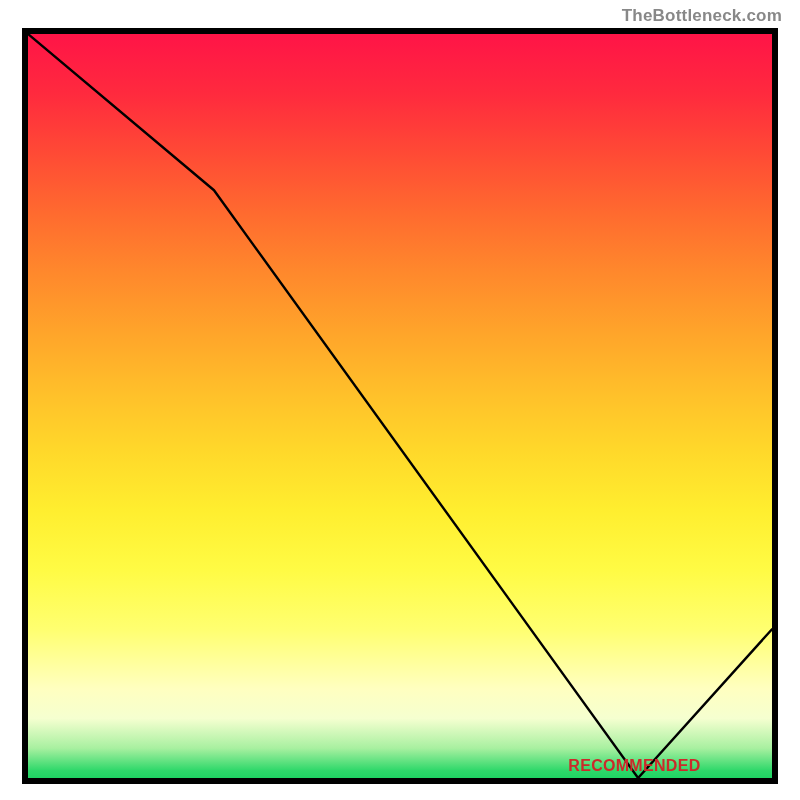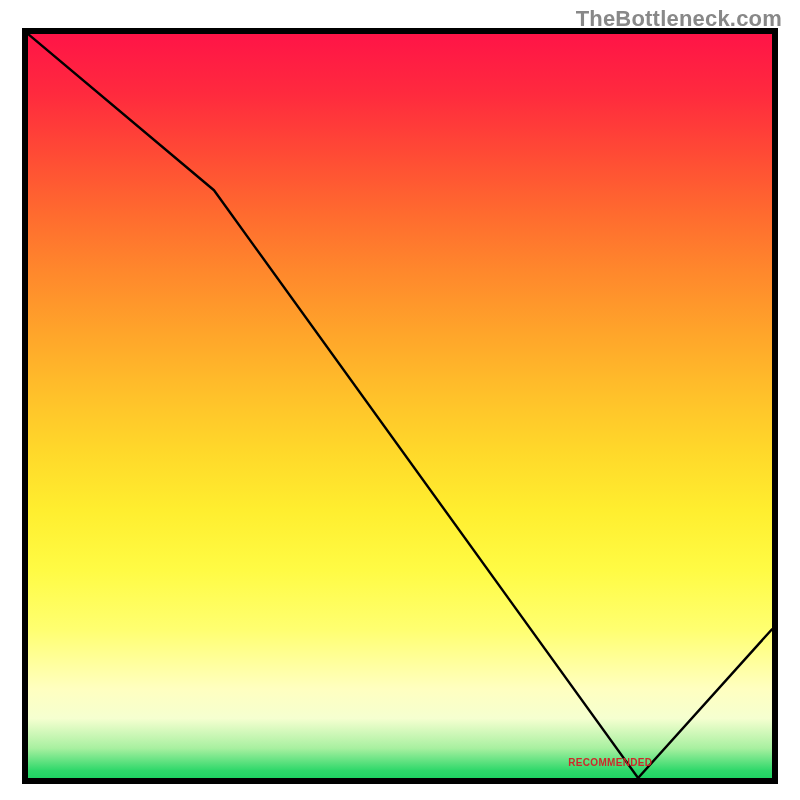--- a/index.html
+++ b/index.html
@@ -13,21 +13,21 @@
   }
   .wrap {
     position: relative;
     width: 800px;
     height: 800px;
   }
   .watermark {
     position: absolute;
     top: 6px;
     right: 18px;
-    font-size: 22px;
+    font-size: 17px;
     font-weight: 600;
     color: #888;
     letter-spacing: 0.2px;
     z-index: 5;
   }
   .plot-area {
     position: absolute;
     left: 22px;
     top: 28px;
     width: 756px;
@@ -59,21 +59,21 @@
     );
   }
   svg.curve {
     position: absolute;
     left: 0; top: 0;
     width: 100%;
     height: 100%;
   }
   .line-label {
     position: absolute;
-    font-size: 10px;
+    font-size: 16px;
     font-weight: 700;
     color: #cc2a2a;
     letter-spacing: 0.3px;
     white-space: nowrap;
     z-index: 3;
   }
 </style>
 </head>
 <body>
 

